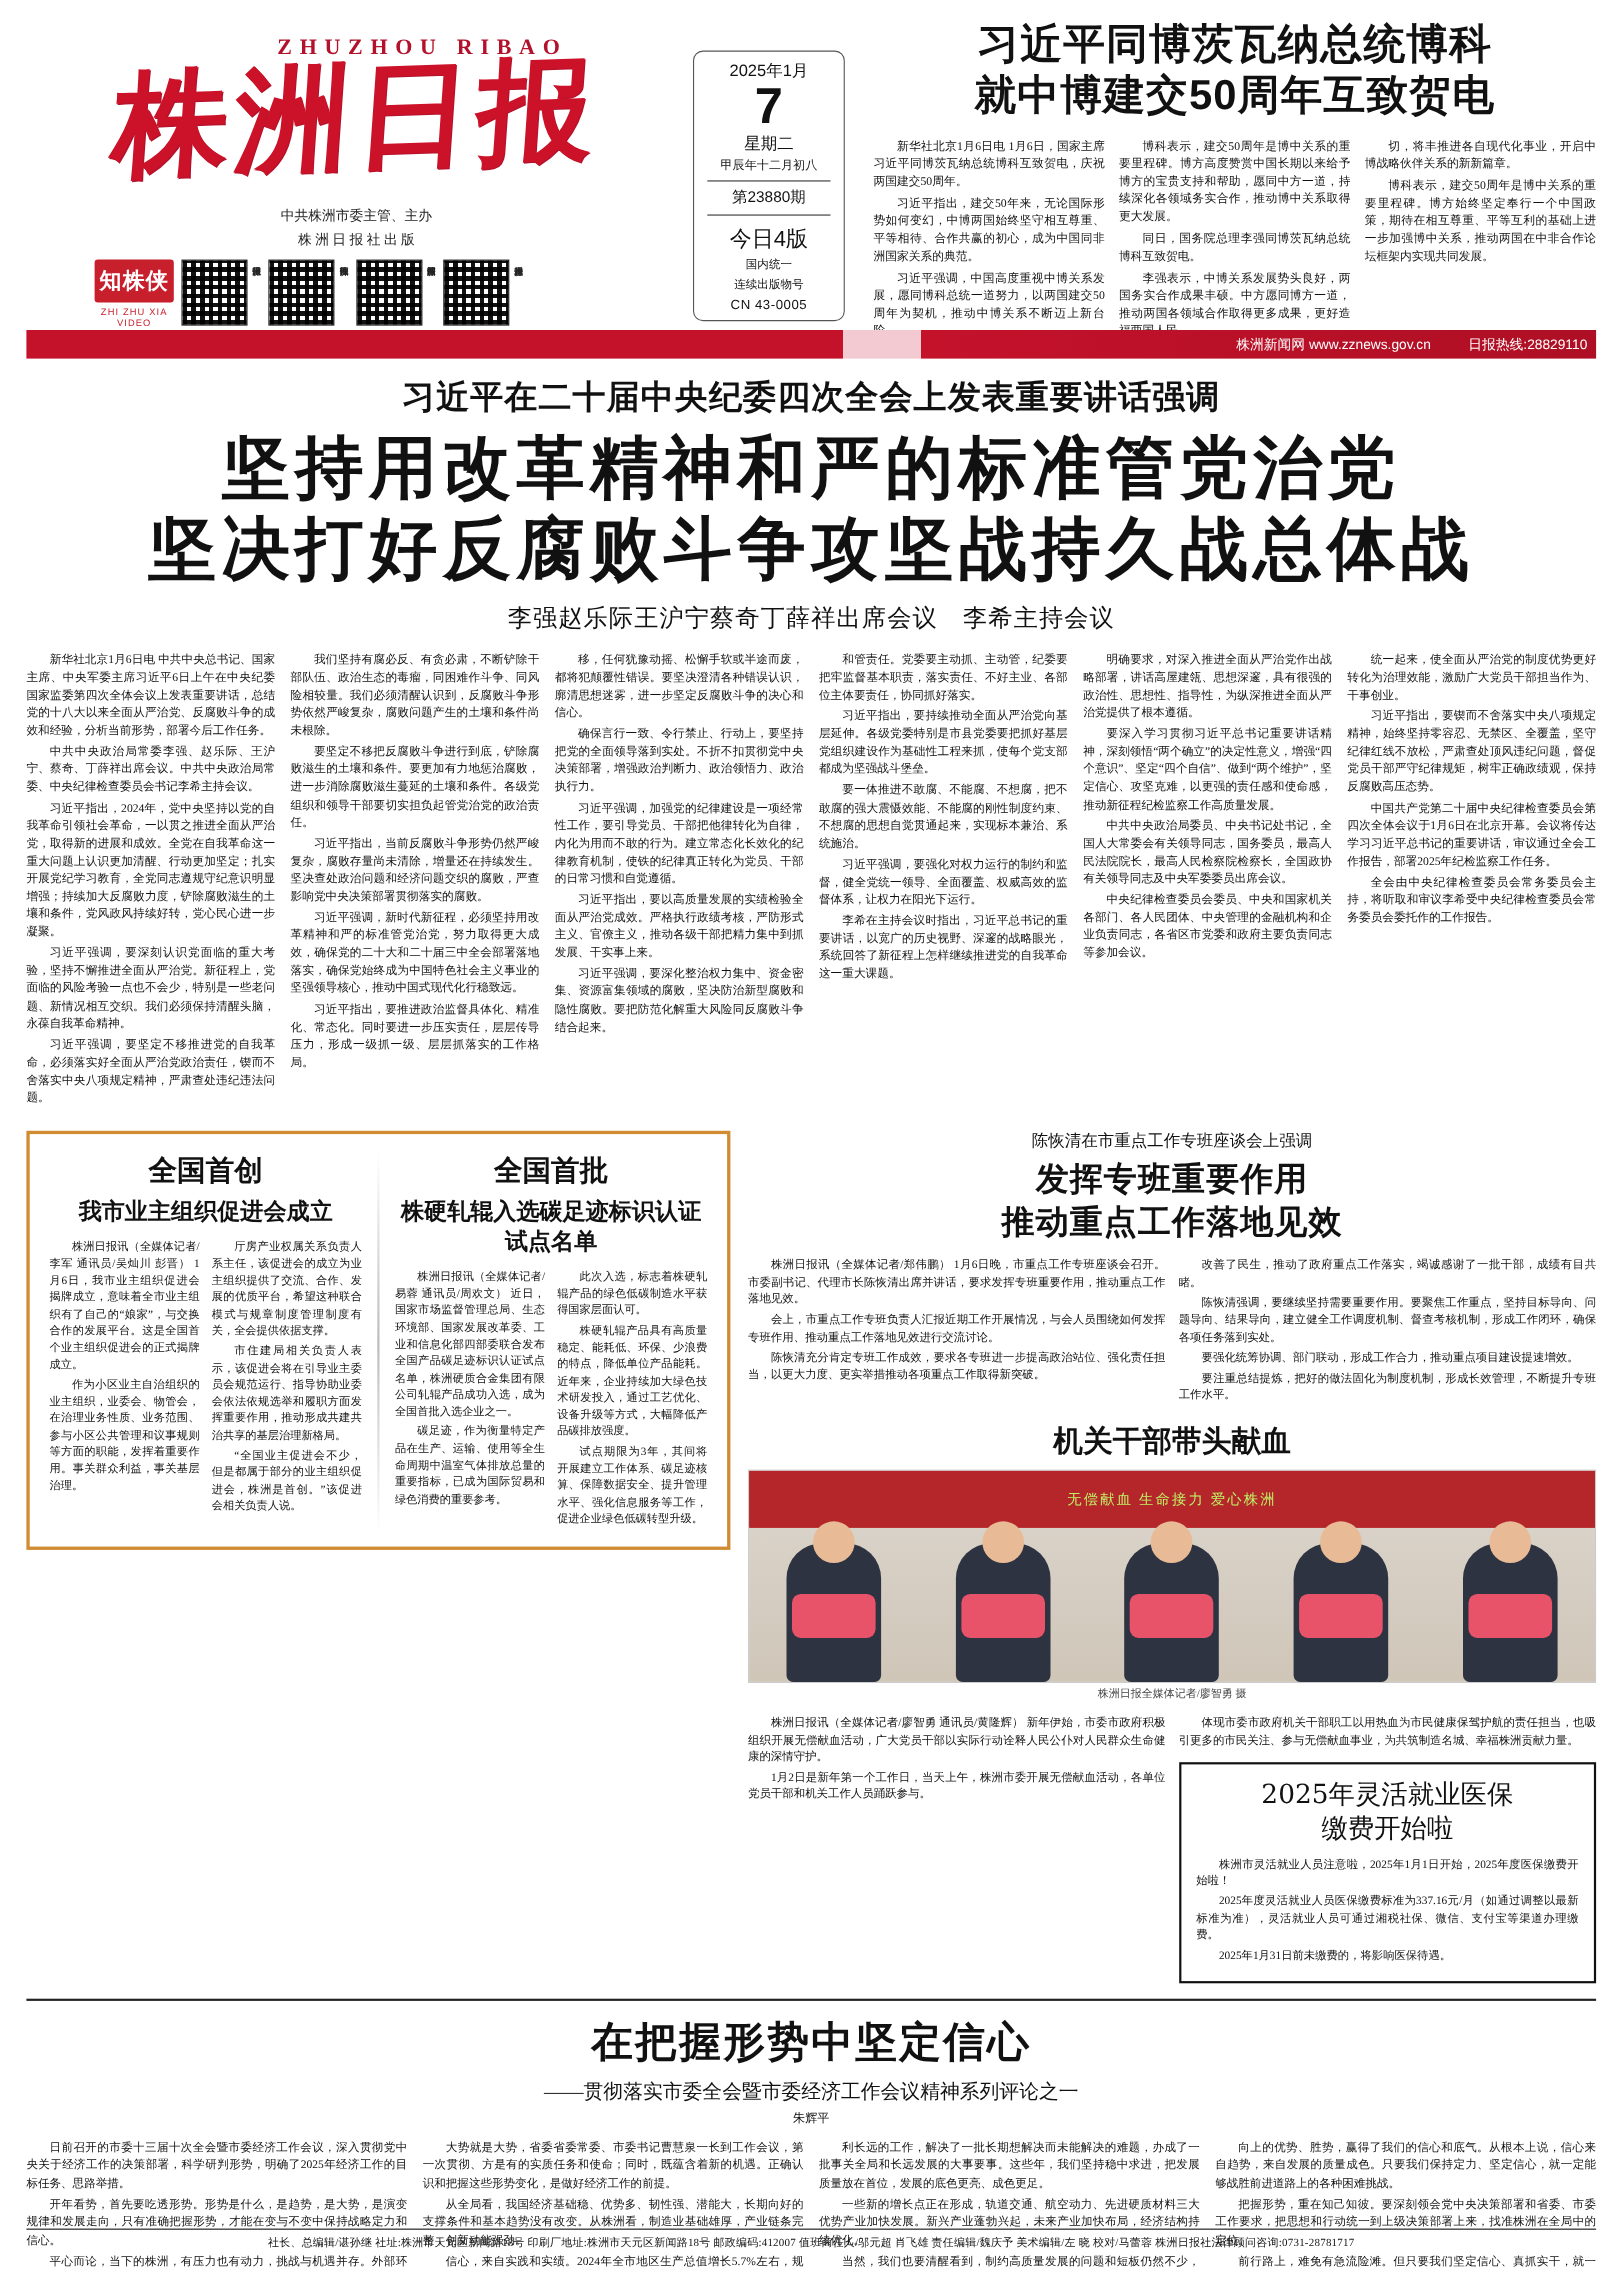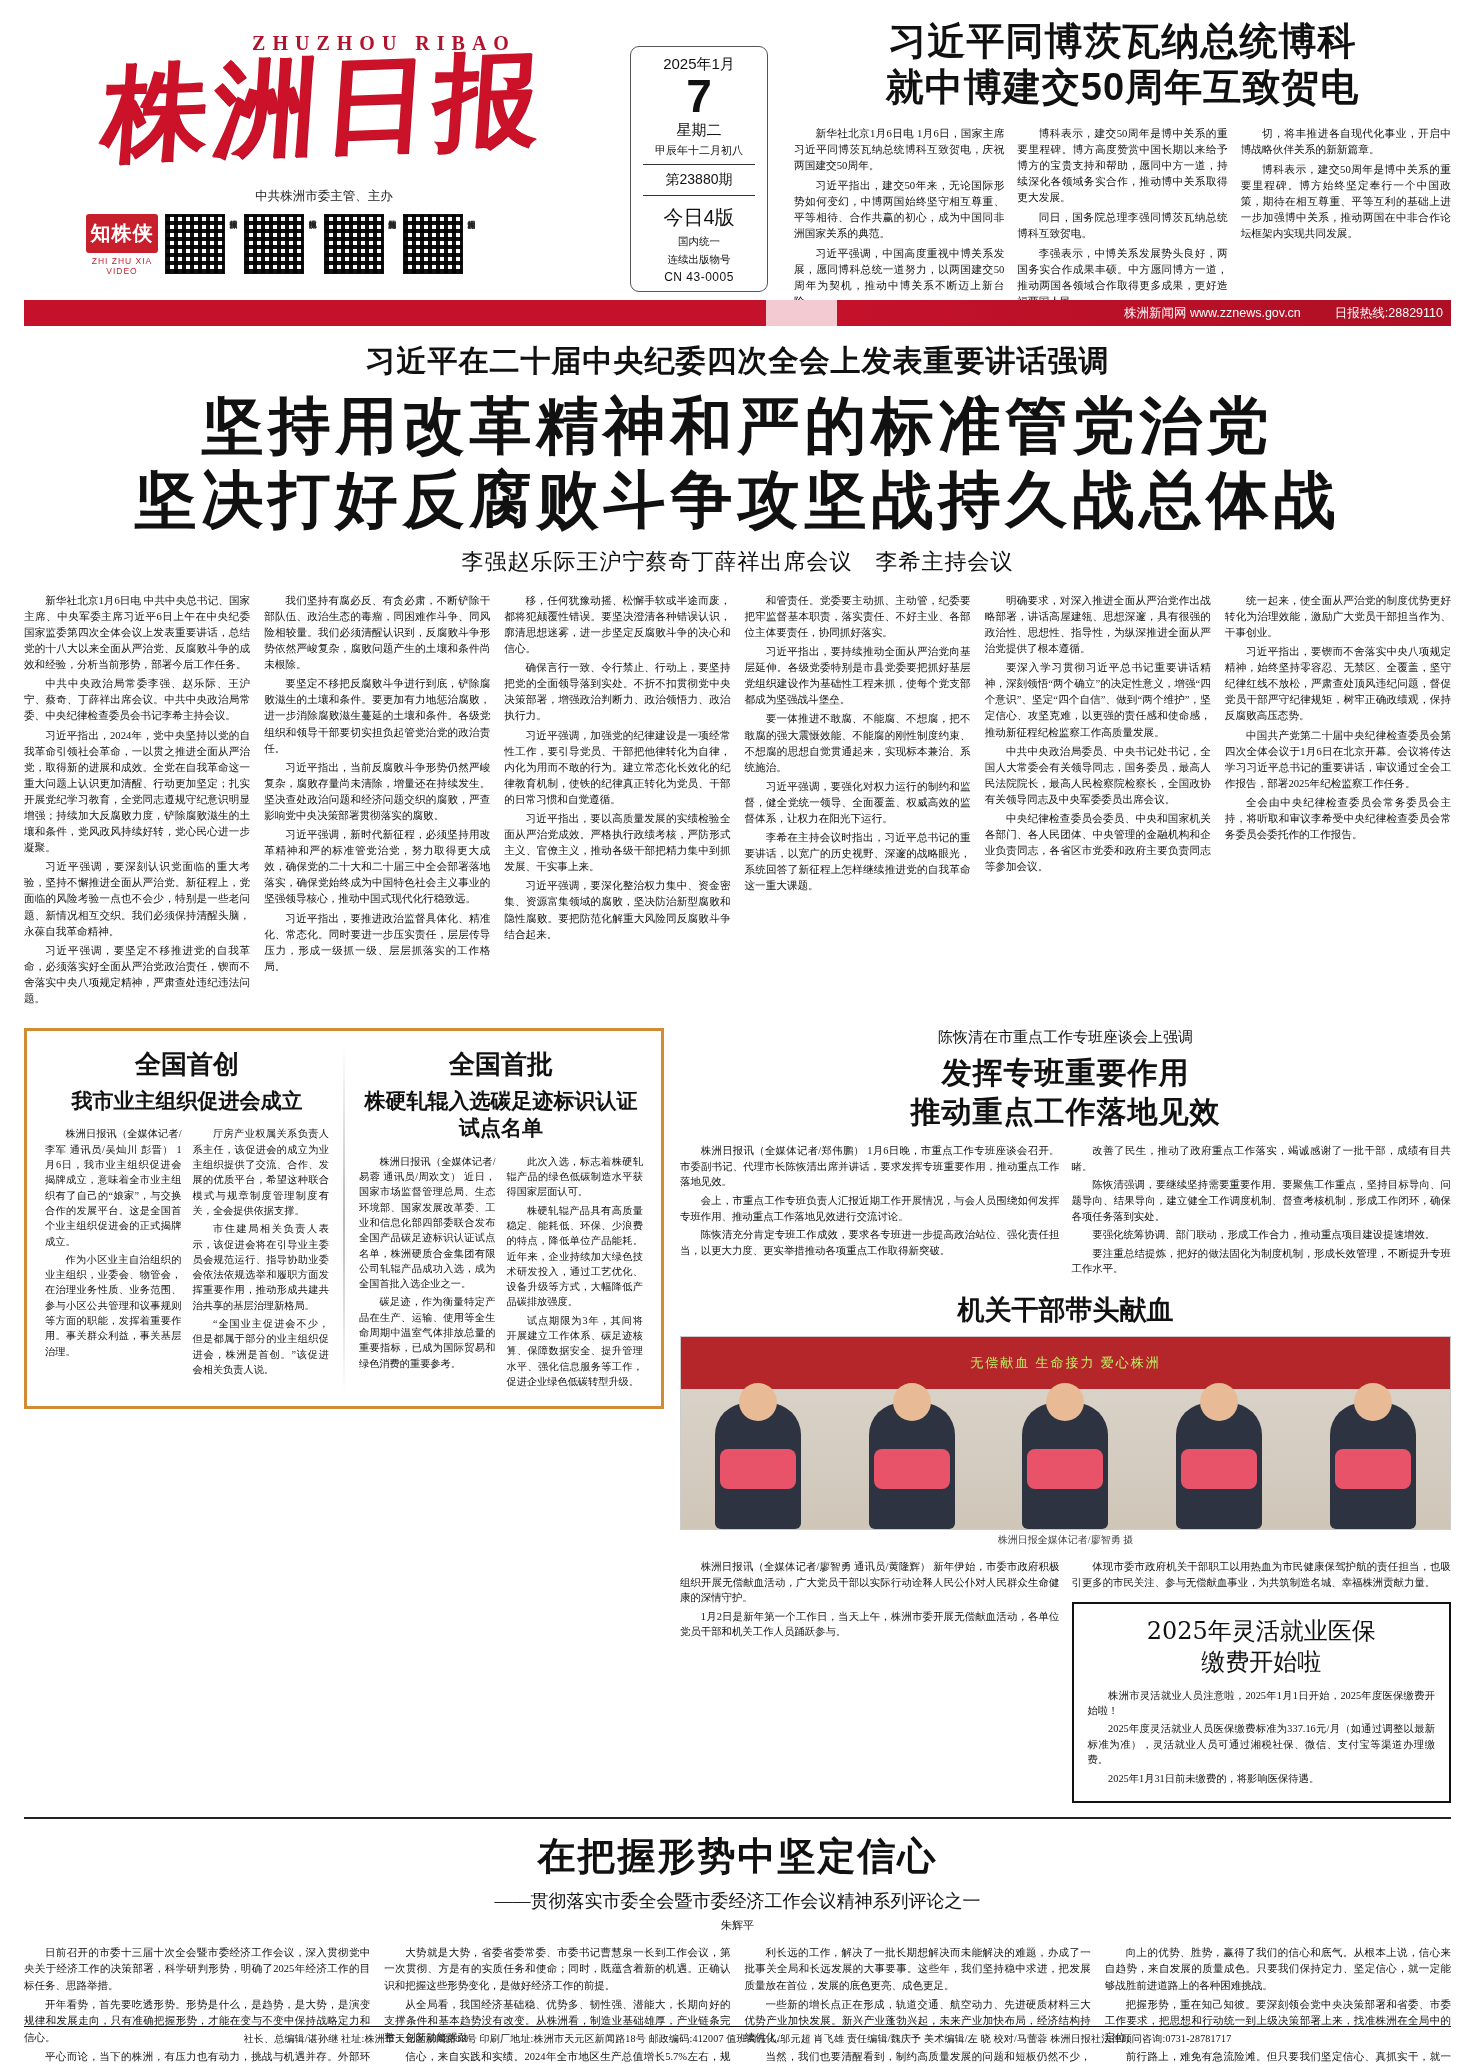--- a/index.html
+++ b/index.html
@@ -113,20 +113,21 @@
 
 <div class="page">
 
   <div class="masthead">
 
     <div class="mast-left">
       <div class="pinyin">ZHUZHOU   RIBAO</div>
       <div class="mast-logo">株洲日报</div>
       <div class="mast-pub">
         <div>中共株洲市委主管、主办</div>
+        <div>株 洲 日 报 社 出 版</div>
       </div>
       <div class="mast-strip">
         <div class="zzx-badge">
           <div class="zzx-logo">知株侠</div>
           <div class="zzx-cap">ZHI ZHU XIA VIDEO</div>
         </div>
         <div class="qrpair">
           <div class="qr"></div>
           <div class="qrlabel">株洲日报微信</div>
         </div>

